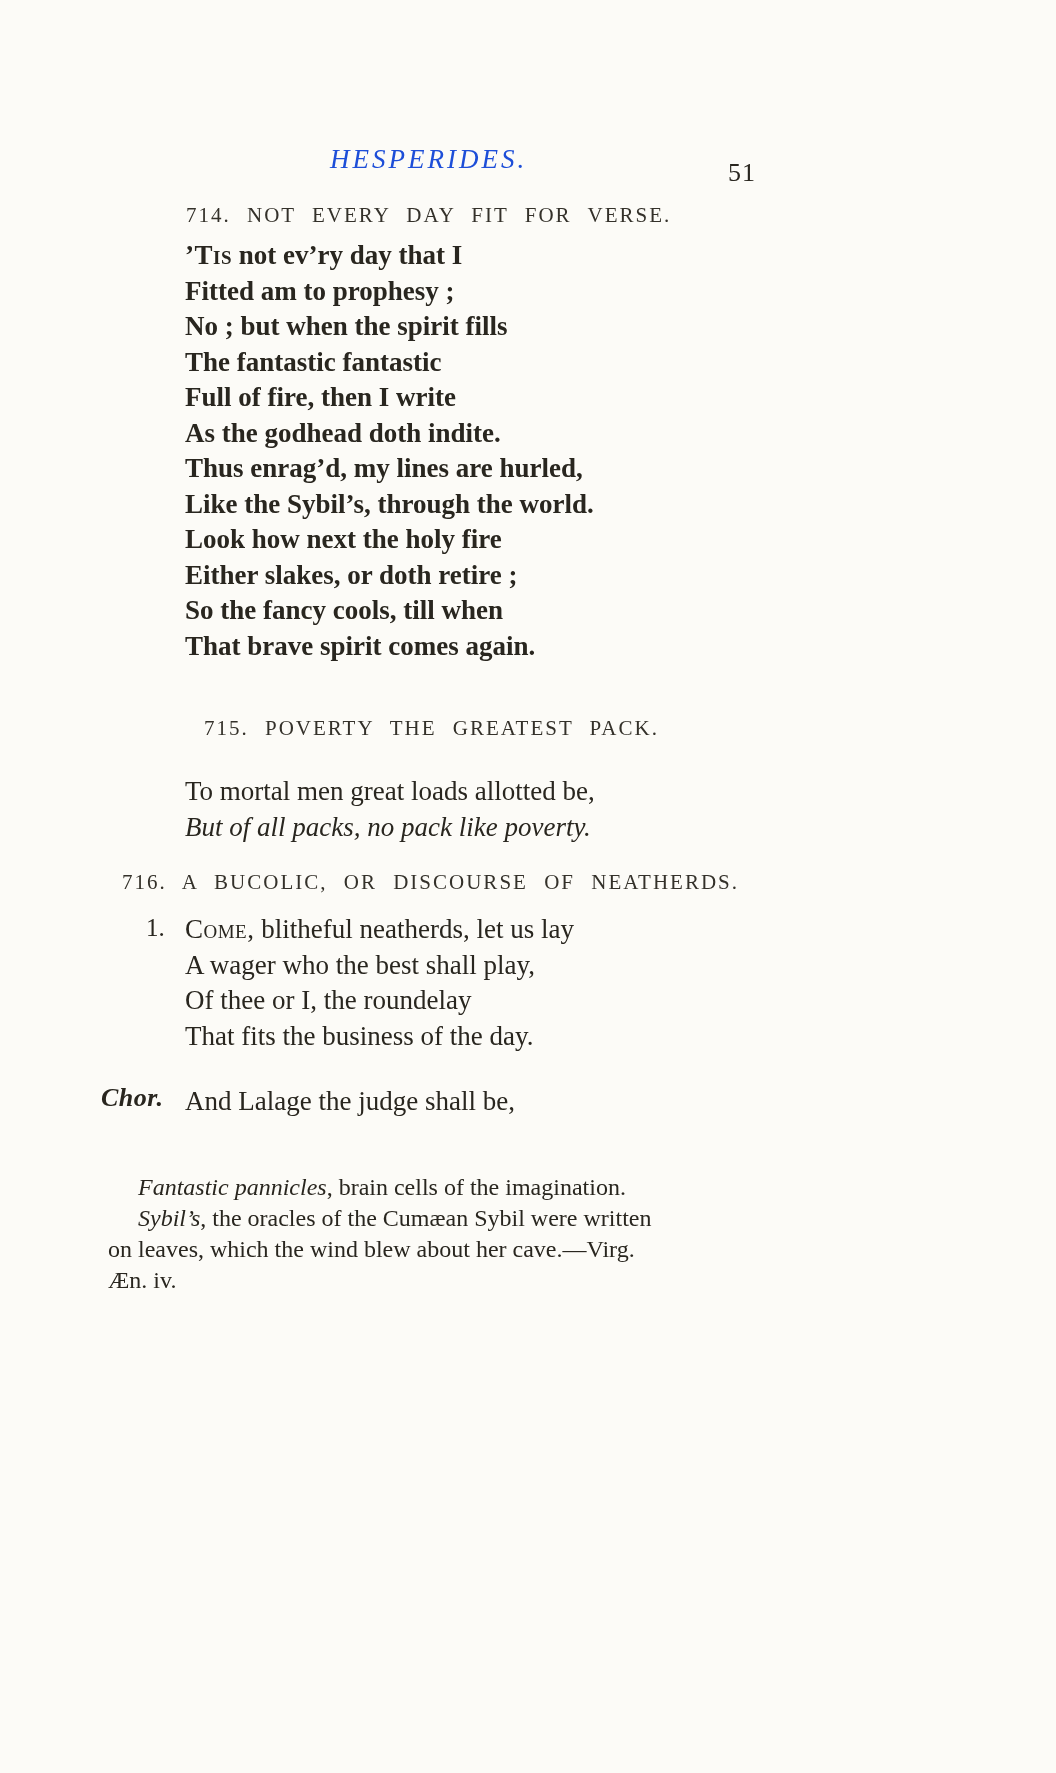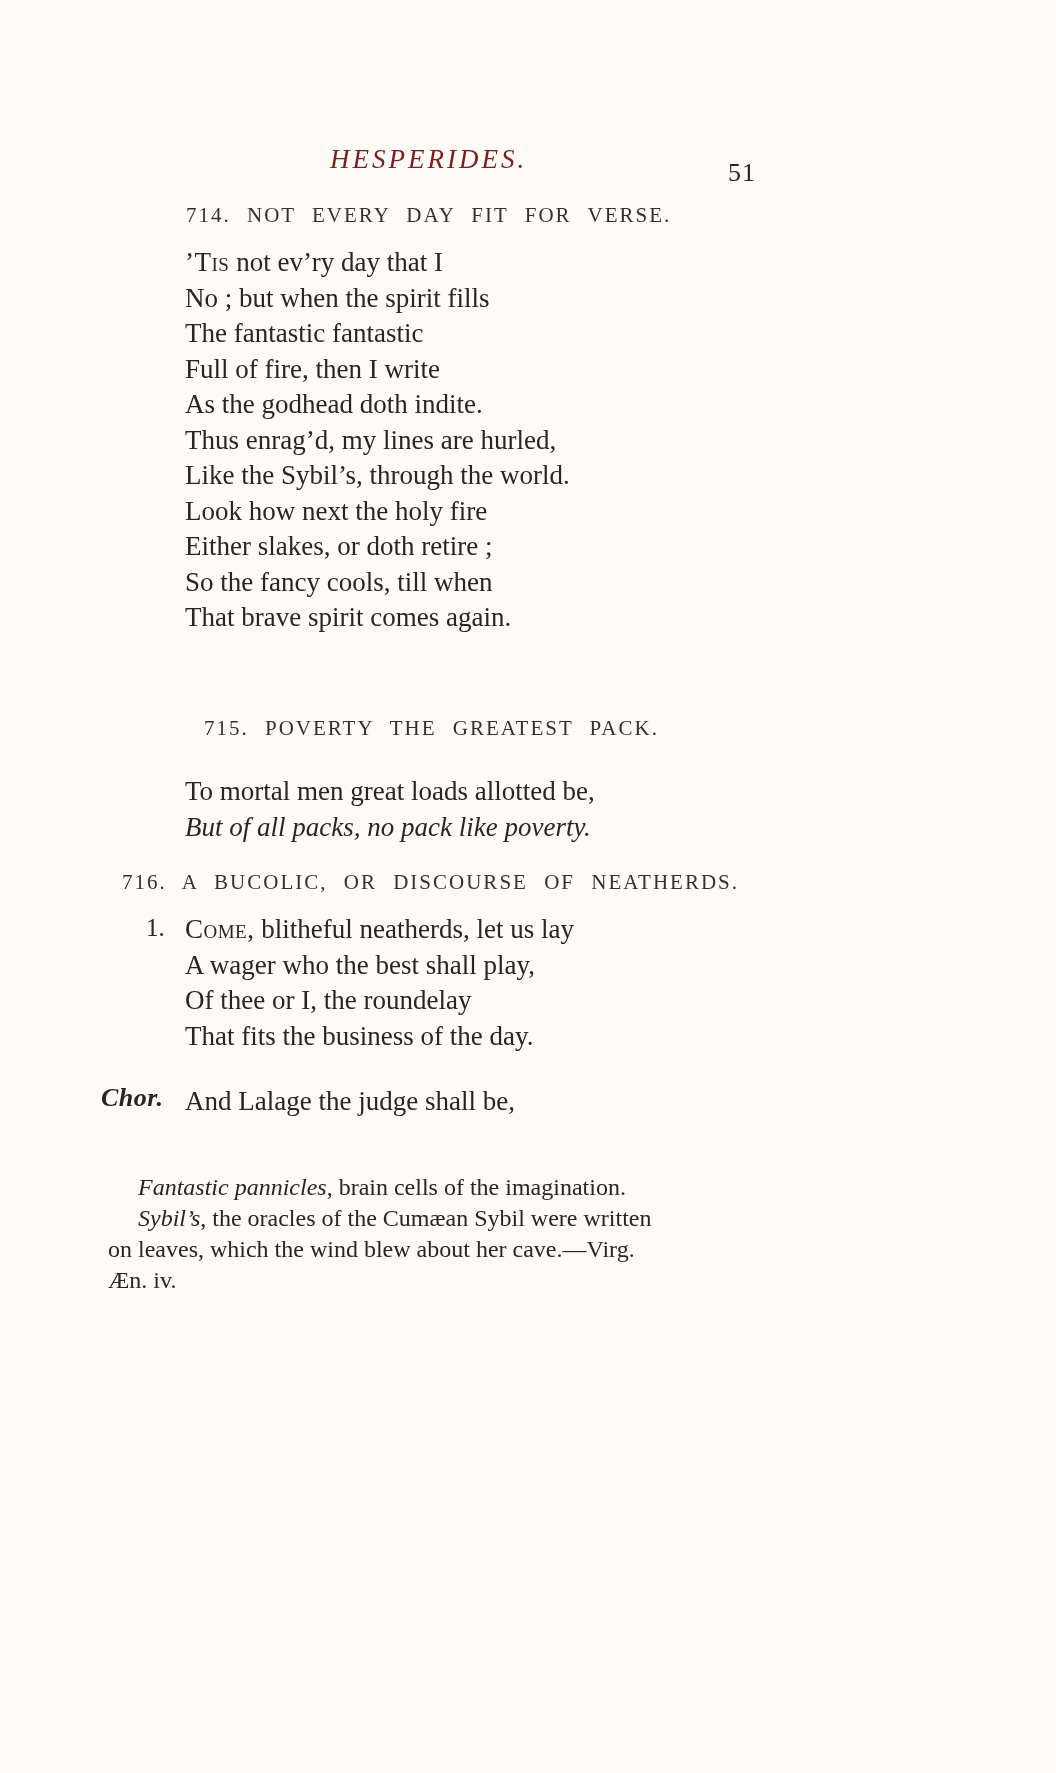--- a/index.html
+++ b/index.html
@@ -11,21 +11,21 @@
     background:#fcfbf7;
     font-family:"Liberation Serif", serif;
     color:#29261f;
     overflow:hidden;
   }
 
   
   .running-head { position:absolute; top:144px; left:0; width:100%; height:40px; }
   .head-title {
     position:absolute; left:330px; top:0;
-    font-style:italic; font-size:27px; letter-spacing:3px; color:#7f1d1d;
+    font-style:italic; font-size:27px; letter-spacing:3px; color:#1d4ed8;
   }
   .head-page-num {
     position:absolute; left:728px; top:2px;
     font-size:26px; letter-spacing:1px;margin-top:12px;
   }
 
   
   .poem-heading {
     position:absolute;
     font-size:21px;
@@ -33,21 +33,21 @@
     word-spacing:9px;
     color:#34312a;
     white-space:nowrap;
   }
   .heading-714 { top:203px; left:186px; }
   .heading-715 { top:716px; left:204px; }
   .heading-716 { top:870px; left:122px; }
 
   
   .poem-block { position:absolute; left:0; width:100%; }
-  .poem-714 { top:245px; }
+  .poem-714 { top:238px;font-weight:bold; }
   .poem-715 { top:773px; }
   .stanza-716 { top:912px; }
   .chorus-716 { top:1082px; }
 
   .poem-lines { margin-left:185px; }
   .poem-line {
     font-size:27px;
     line-height:35.5px;
     white-space:nowrap;
   }
@@ -85,20 +85,21 @@
   <div class="running-head">
     <span class="head-title">HESPERIDES.</span>
     <span class="head-page-num">51</span>
   </div>
 
   <div class="poem-heading heading-714">714. NOT EVERY DAY FIT FOR VERSE.</div>
 
   <div class="poem-block poem-714">
     <div class="poem-lines">
       <div class="poem-line"><span class="lead">’Tis</span><span> not ev’ry day that I</span></div>
+      <div class="poem-line">Fitted am to prophesy ;</div>
       <div class="poem-line">No ; but when the spirit fills</div>
       <div class="poem-line">The fantastic fantastic</div>
       <div class="poem-line">Full of fire, then I write</div>
       <div class="poem-line">As the godhead doth indite.</div>
       <div class="poem-line">Thus enrag’d, my lines are hurled,</div>
       <div class="poem-line">Like the Sybil’s, through the world.</div>
       <div class="poem-line">Look how next the holy fire</div>
       <div class="poem-line">Either slakes, or doth retire ;</div>
       <div class="poem-line">So the fancy cools, till when</div>
       <div class="poem-line">That brave spirit comes again.</div>

